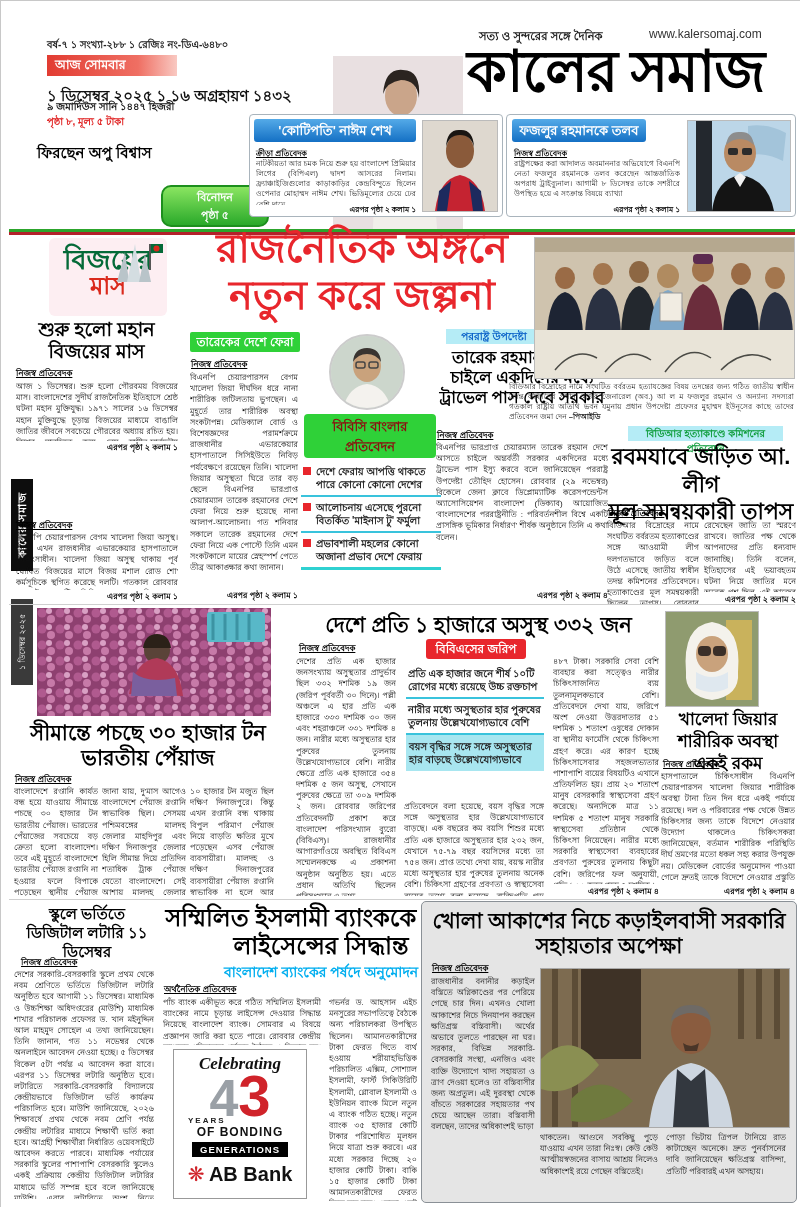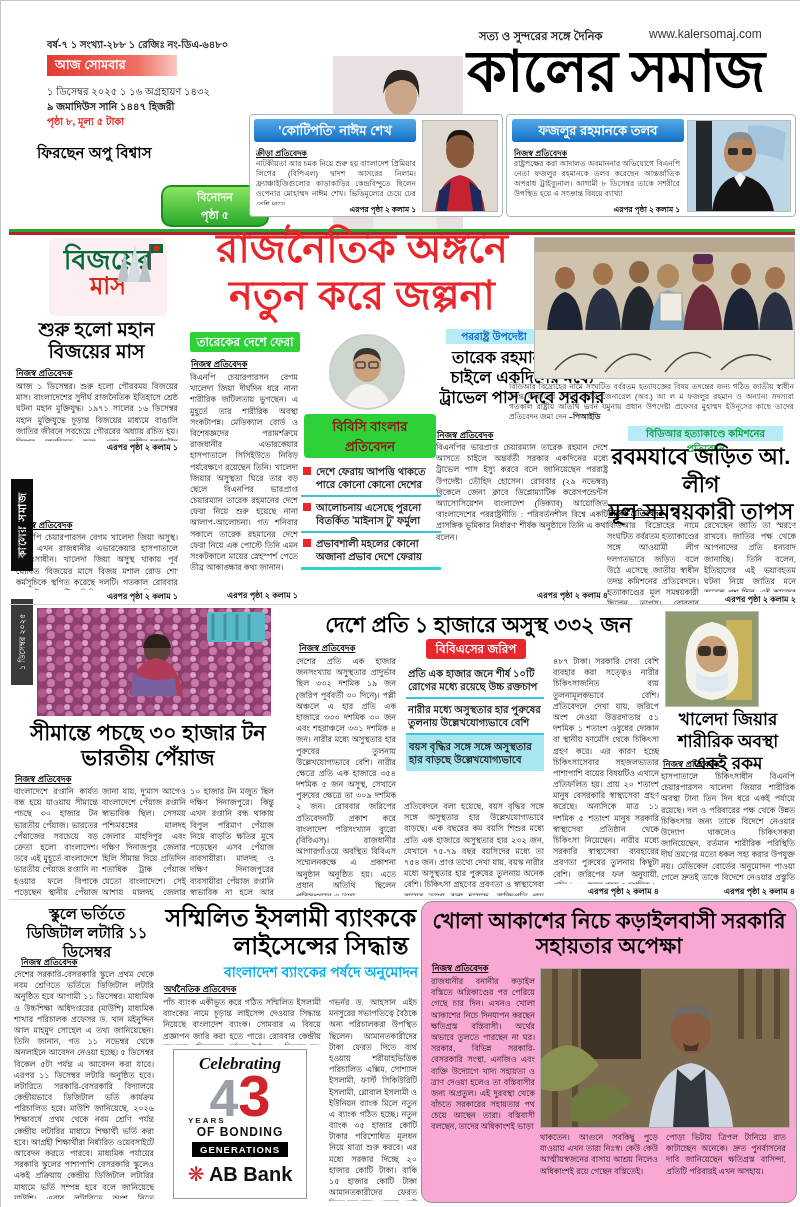--- a/index.html
+++ b/index.html
@@ -23,21 +23,21 @@
 </head>
 <body>
 
 <div id="page">
 
   <div class="abs" style="left:0;top:0;width:800px;height:230px;">
     <div class="abs" style="left:46px;top:36px;font-size:10px;font-weight:bold;color:#222;">বর্ষ-৭ ১ সংখ্যা-২৮৮ ১ রেজিঃ নং-ডিএ-৬৪৮০</div>
     <div class="abs" style="left:46px;top:54px;width:122px;height:21px;background:linear-gradient(90deg,#e23c32,#ef6f63 70%,#f9c9c2);color:#fff;font-weight:bold;font-size:12.5px;line-height:21px;padding-left:8px;">
       <span>আজ সোমবার</span>
     </div>
-    <div class="abs" style="left:46px;top:83px;font-size:10px;font-weight:normal;color:#111;">১ ডিসেম্বর ২০২৫ ১ ১৬ অগ্রহায়ণ ১৪৩২</div>
+    <div class="abs" style="left:46px;top:83px;font-size:15px;font-weight:bold;color:#111;">১ ডিসেম্বর ২০২৫ ১ ১৬ অগ্রহায়ণ ১৪৩২</div>
     <div class="abs" style="left:46px;top:98px;font-size:10px;font-weight:bold;color:#111;">৯ জমাদিউস সানি ১৪৪৭ হিজরী</div>
     <div class="abs" style="left:46px;top:113px;font-size:10px;font-weight:bold;color:#e02020;">পৃষ্ঠা ৮, মূল্য ৫ টাকা</div>
 
     <div class="abs" style="left:36px;top:140px;font-size:15px;font-weight:bold;color:#000;">ফিরছেন অপু বিশ্বাস</div>
 
     <div class="abs" style="left:128px;top:184px;width:104px;height:38px;background:linear-gradient(180deg,#8ae561,#2aa92a);border:2px solid #1d8f1d;border-radius:10px;color:#fff;font-weight:bold;font-size:11px;text-align:center;line-height:1.6;margin-left:32px;">
       <div style="margin-top:2px;">বিনোদন</div>
       <div>পৃষ্ঠা ৫</div>
     </div>
 
@@ -69,21 +69,21 @@
         <ellipse cx="37" cy="30" rx="14" ry="17" fill="#8a5a3a"></ellipse>
         <path d="M23 26 Q24 8 37 9 Q50 8 51 26 Q48 14 37 14 Q26 14 23 26Z" fill="#191512"></path>
         <path d="M12 90 Q16 58 37 54 Q58 58 62 90 Z" fill="#c52331"></path>
         <path d="M16 70 L28 60 L24 90 L14 90Z" fill="#1d2a5e"></path>
         <path d="M58 70 L46 60 L50 90 L60 90Z" fill="#1d2a5e"></path>
       </svg>
     </div>
   </div>
 
   <div class="abs" style="left:505px;top:113px;width:288px;height:101px;border:1px solid #a9b4bc;border-radius:4px;background:#fff;">
-    <div class="abs" style="left:5px;top:4px;width:172px;height:23px;background:linear-gradient(180deg,#54aae8,#1470c4);border-radius:3px;color:#fff;font-weight:bold;font-size:13px;text-align:center;line-height:23px;">
+    <div class="abs" style="left:5px;top:4px;width:134px;height:23px;background:linear-gradient(180deg,#54aae8,#1470c4);border-radius:3px;color:#fff;font-weight:bold;font-size:13px;text-align:center;line-height:23px;">
       <span>ফজলুর রহমানকে তলব</span>
     </div>
     <div class="abs byline" style="left:7px;top:32px;font-size:8px;">নিজস্ব প্রতিবেদক</div>
     <div class="abs body75" style="left:7px;top:44px;width:166px;height:46px;">রাষ্ট্রপক্ষের করা আদালত অবমাননার অভিযোগে বিএনপি নেতা ফজলুর রহমানকে তলব করেছেন আন্তর্জাতিক অপরাধ ট্রাইব্যুনাল। আগামী ৮ ডিসেম্বর তাকে সশরীরে উপস্থিত হয়ে এ সংক্রান্ত বিষয়ে ব্যাখ্যা</div>
     <div class="abs jump" style="left:73px;top:89px;width:100px;font-size:7.5px;">এরপর পৃষ্ঠা ২ কলাম ১</div>
     <div class="abs photo" style="left:180px;top:5px;width:102px;height:90px;border:1px solid #bbb;">
       <svg width="102" height="90" viewBox="0 0 102 90">
         <rect width="102" height="90" fill="#bcd6e8"></rect>
         <path d="M60 5 Q80 2 98 12 L95 40 Q75 30 60 35Z" fill="#a3c4da"></path>
         <rect x="8" y="0" width="16" height="90" fill="#23282e"></rect>
@@ -308,21 +308,21 @@
       <span style="font-size:20px;font-weight:bold;color:#111;vertical-align:middle;">AB Bank</span>
     </div>
   </div>
 
   <div class="abs hd" style="left:160px;top:903px;width:320px;font-size:24px;line-height:1.15;">সম্মিলিত ইসলামী ব্যাংককে চূড়ান্ত লাইসেন্সের সিদ্ধান্ত</div>
   <div class="abs" style="left:160px;top:960px;width:320px;text-align:center;font-size:14px;font-weight:bold;color:#00aeef;">বাংলাদেশ ব্যাংকের পর্ষদে অনুমোদন</div>
   <div class="abs byline" style="left:163px;top:982px;">অর্থনৈতিক প্রতিবেদক</div>
   <div class="abs body8" style="left:162px;top:996px;width:158px;height:48px;">পাঁচ ব্যাংক একীভূত করে গঠিত সম্মিলিত ইসলামী ব্যাংকের নামে চূড়ান্ত লাইসেন্স দেওয়ার সিদ্ধান্ত নিয়েছে বাংলাদেশ ব্যাংক। সোমবার এ বিষয়ে প্রজ্ঞাপন জারি করা হতে পারে। রোববার কেন্দ্রীয় ব্যাংকের পরিচালনা পর্ষদের বৈঠকে এ সিদ্ধান্ত হয়। বাংলাদেশ ব্যাংকের সভাকক্ষে</div>
   <div class="abs body8" style="left:328px;top:996px;width:88px;height:204px;">গভর্নর ড. আহসান এইচ মনসুরের সভাপতিত্বে বৈঠকে অন্য পরিচালকরা উপস্থিত ছিলেন। আমানতকারীদের টাকা ফেরত দিতে ব্যর্থ হওয়ায় শরীয়াহভিত্তিক পরিচালিত এক্সিম, সোশ্যাল ইসলামী, ফার্স্ট সিকিউরিটি ইসলামী, গ্লোবাল ইসলামী ও ইউনিয়ন ব্যাংক মিলে নতুন এ ব্যাংক গঠিত হচ্ছে। নতুন ব্যাংক ৩৫ হাজার কোটি টাকার পরিশোধিত মূলধন নিয়ে যাত্রা শুরু করবে। এর মধ্যে সরকার দিচ্ছে ২০ হাজার কোটি টাকা। বাকি ১৫ হাজার কোটি টাকা আমানতকারীদের ফেরত দিতে ব্যয় হবে। এছাড়া একই বৈঠকে আমানতকারীদের অর্থ ফেরতের বিষয়ে ও আরও কয়েকটি নীতিগত সিদ্ধান্ত অনুমোদন করা হয়েছে বলে কেন্দ্রীয় ব্যাংক সূত্রে জানা গেছে।</div>
 
-  <div class="abs" style="left:420px;top:900px;width:374px;height:300px;border:1.5px solid #8a9096;border-radius:11px;background:#f9a8d4;">
+  <div class="abs" style="left:420px;top:900px;width:374px;height:300px;border:1.5px solid #8a9096;border-radius:5px;background:#e5e5e5;">
     <div class="hd" style="margin:6px 10px 0;font-size:21px;line-height:1.2;">খোলা আকাশের নিচে কড়াইলবাসী সরকারি সহায়তার অপেক্ষা</div>
     <div class="byline" style="position:absolute;left:10px;top:60px;">নিজস্ব প্রতিবেদক</div>
     <div class="body8" style="position:absolute;left:9px;top:74px;width:104px;height:218px;">রাজধানীর বনানীর কড়াইল বস্তিতে অগ্নিকাণ্ডের পর পেরিয়ে গেছে চার দিন। এখনও খোলা আকাশের নিচে দিনযাপন করছেন ক্ষতিগ্রস্ত বস্তিবাসী। অর্থের অভাবে তুলতে পারছেন না ঘর। সরকার, বিভিন্ন সরকারি-বেসরকারি সংস্থা, এনজিও এবং ব্যক্তি উদ্যোগে খাদ্য সহায়তা ও ত্রাণ দেওয়া হলেও তা বস্তিবাসীর জন্য অপ্রতুল। এই দুরবস্থা থেকে বাঁচতে সরকারের সহায়তার পথ চেয়ে আছেন তারা। বস্তিবাসী বলছেন, তাদের অধিকাংশই ভাড়া</div>
     <div class="abs photo" style="left:118px;top:66px;width:248px;height:158px;border:1px solid #aaa;">
       <svg width="248" height="158" viewBox="0 0 248 158">
         <rect width="248" height="158" fill="#7d6b50"></rect>
         <g stroke="#5c4c36" stroke-width="6">
             <line x1="14" y1="0" x2="14" y2="158"></line>
             <line x1="34" y1="0" x2="34" y2="158"></line>
             <line x1="200" y1="0" x2="200" y2="70"></line>

